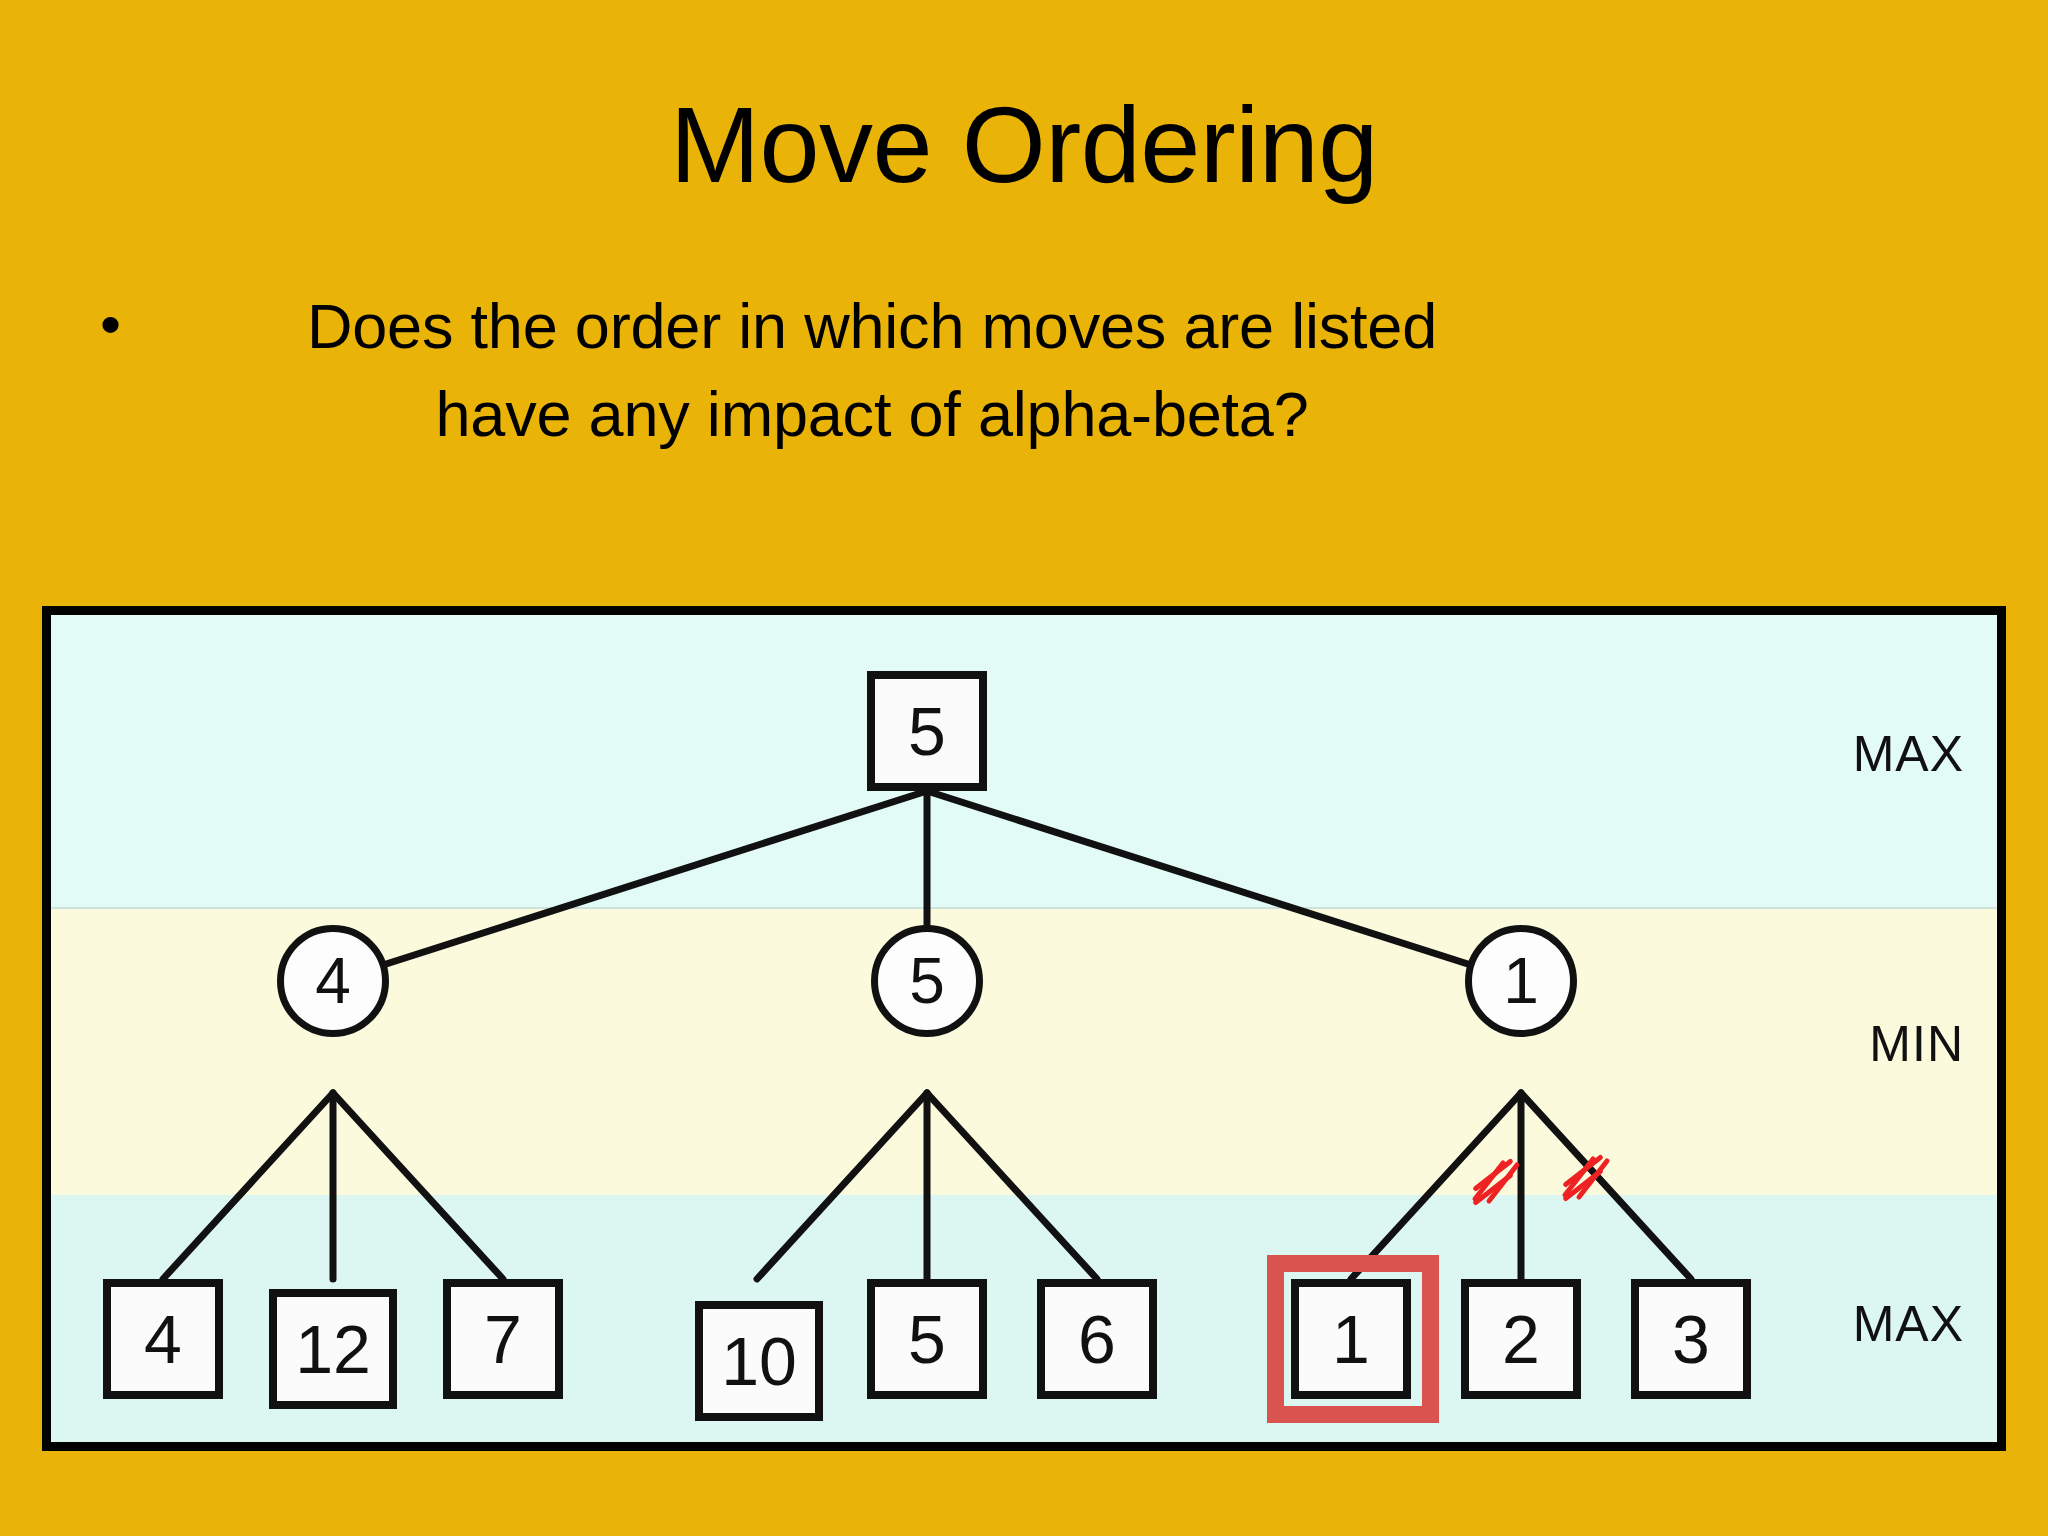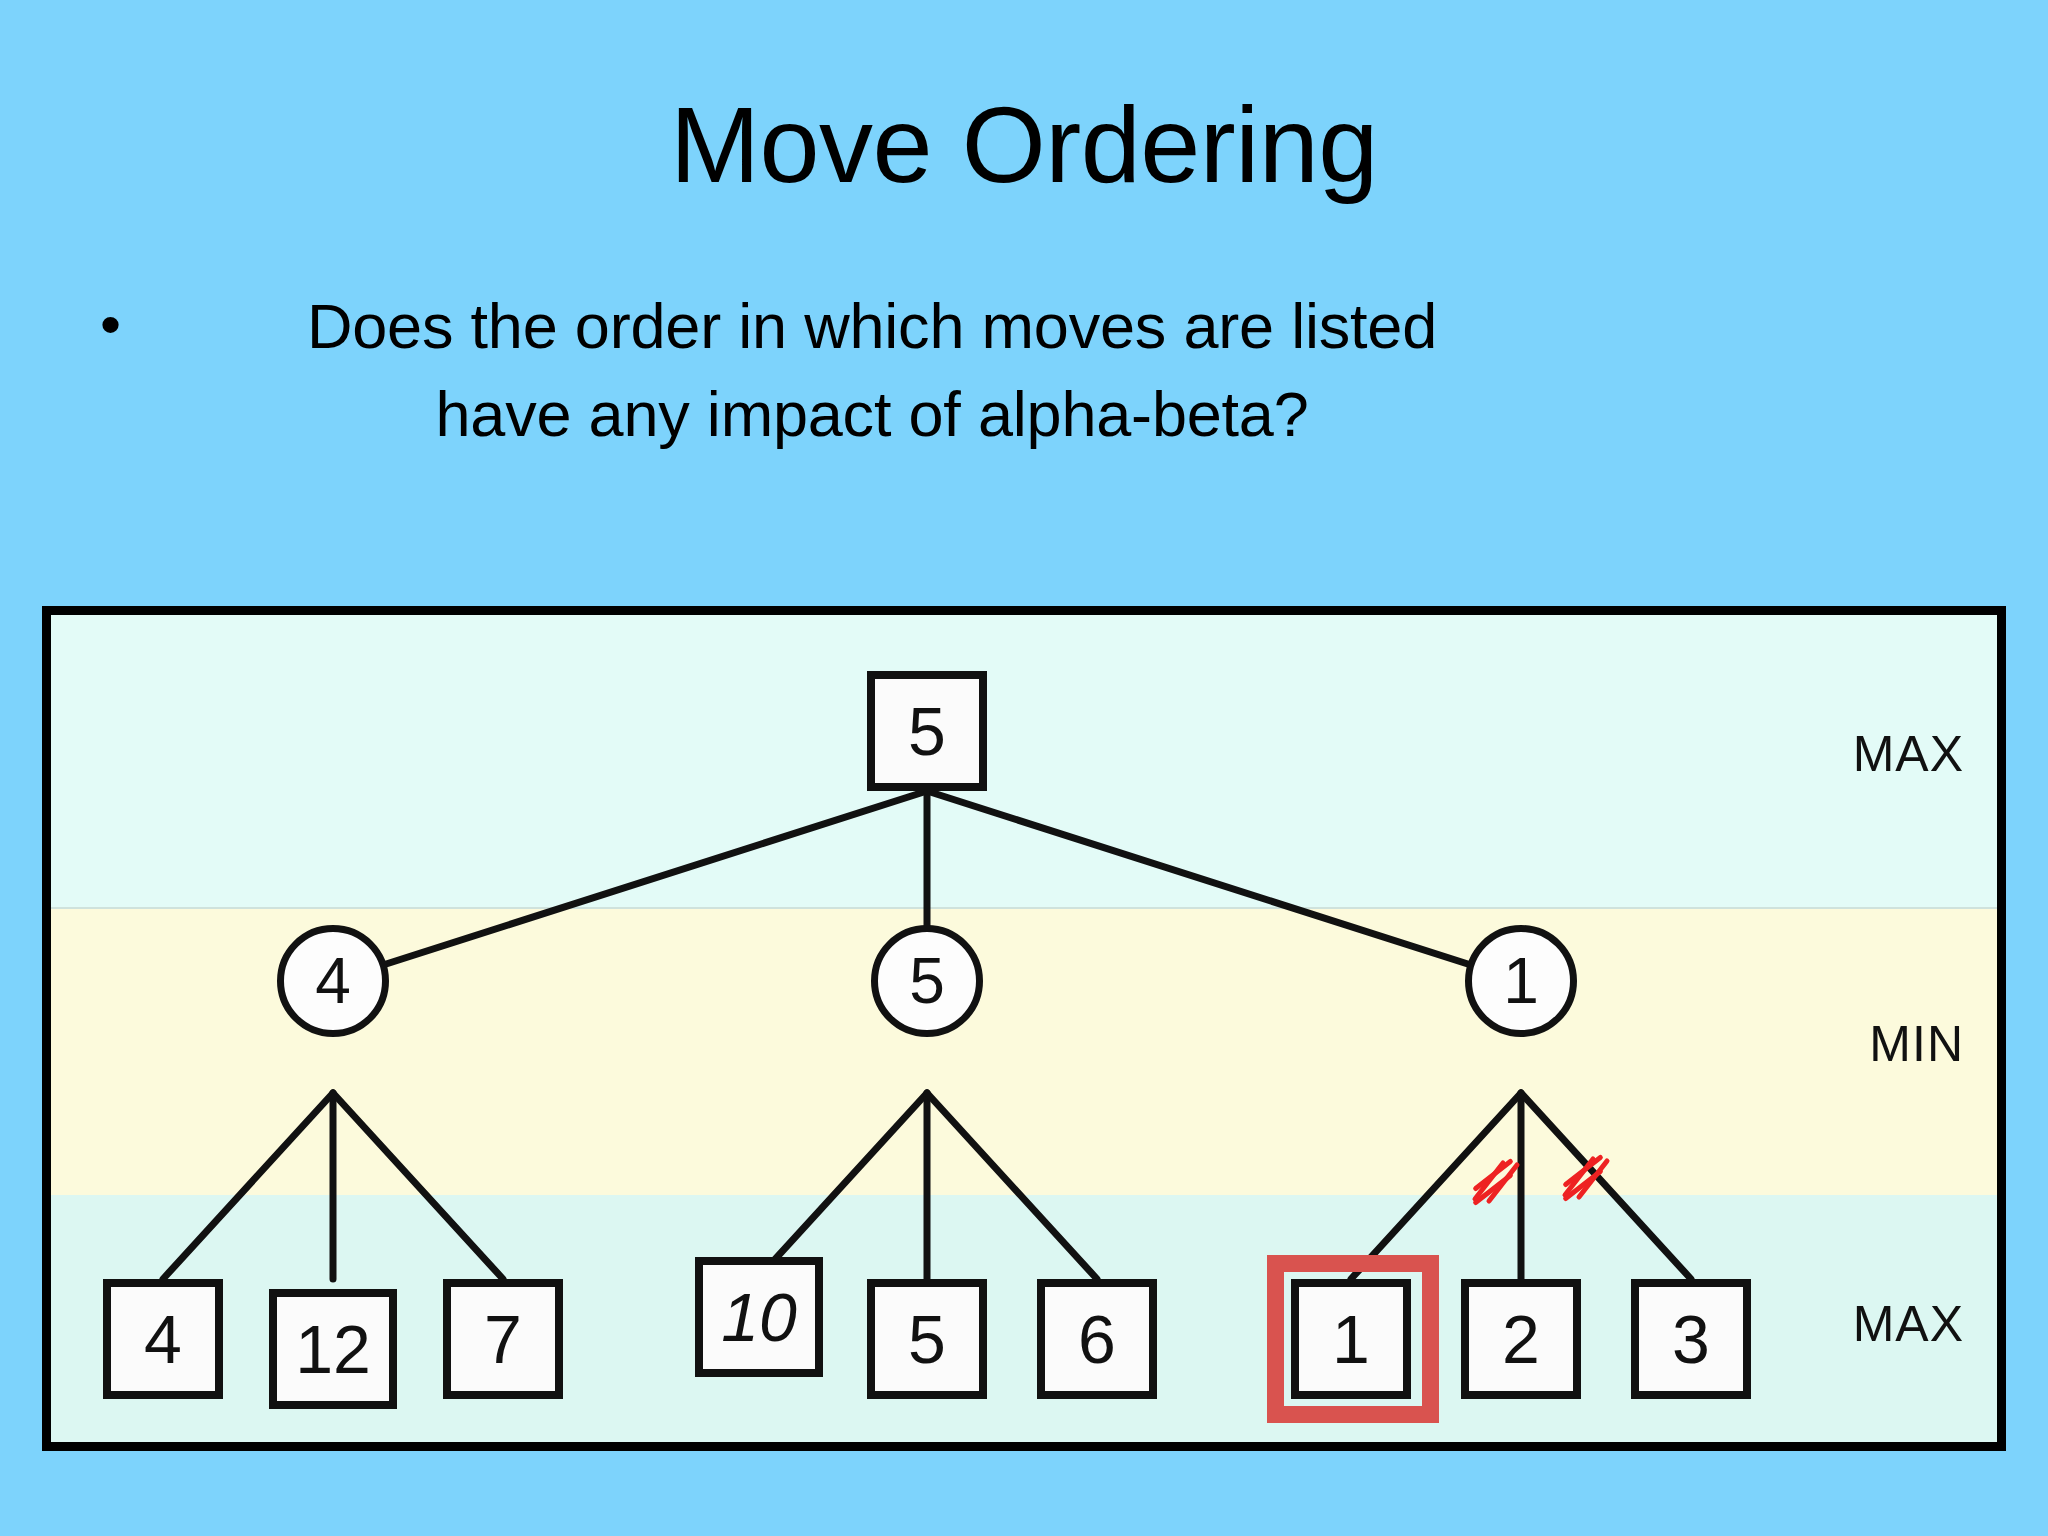--- a/index.html
+++ b/index.html
@@ -11,21 +11,21 @@
     width: 2048px;
     height: 1536px;
     position: relative;
     overflow: hidden;
     font-family: "Liberation Sans", sans-serif;
     color: #000000;
   }
   #slide {
     position: absolute;
     inset: 0;
-    background: #7dd3fc;
+    background: #eab308;
   }
   .slide-title {
     position: absolute;
     left: 0;
     top: 86px;
     width: 2048px;
     text-align: center;
     font-size: 108px;
     line-height: 1.1;
     font-weight: normal;
@@ -218,21 +218,21 @@
       <div class="node-circle" style="left:226px; top:310px;">4</div>
       <div class="node-circle" style="left:820px; top:310px;">5</div>
       <div class="node-circle" style="left:1414px; top:310px;">1</div>
 
       <div class="highlight-box" style="left:1216px; top:640px; width:172px; height:168px;"></div>
 
       <div class="node-square" style="left:52px; top:664px;">4</div>
       <div class="node-square wide" style="left:218px; top:664px;">12</div>
       <div class="node-square" style="left:392px; top:664px;">7</div>
 
-      <div class="node-square wide" style="left:644px; top:632px;font-style:italic;">10</div>
+      <div class="node-square wide" style="left:644px; top:676px;">10</div>
       <div class="node-square" style="left:816px; top:664px;">5</div>
       <div class="node-square" style="left:986px; top:664px;">6</div>
 
       <div class="node-square" style="left:1240px; top:664px;">1</div>
       <div class="node-square" style="left:1410px; top:664px;">2</div>
       <div class="node-square" style="left:1580px; top:664px;">3</div>
 
     </div>
   </div>
 

